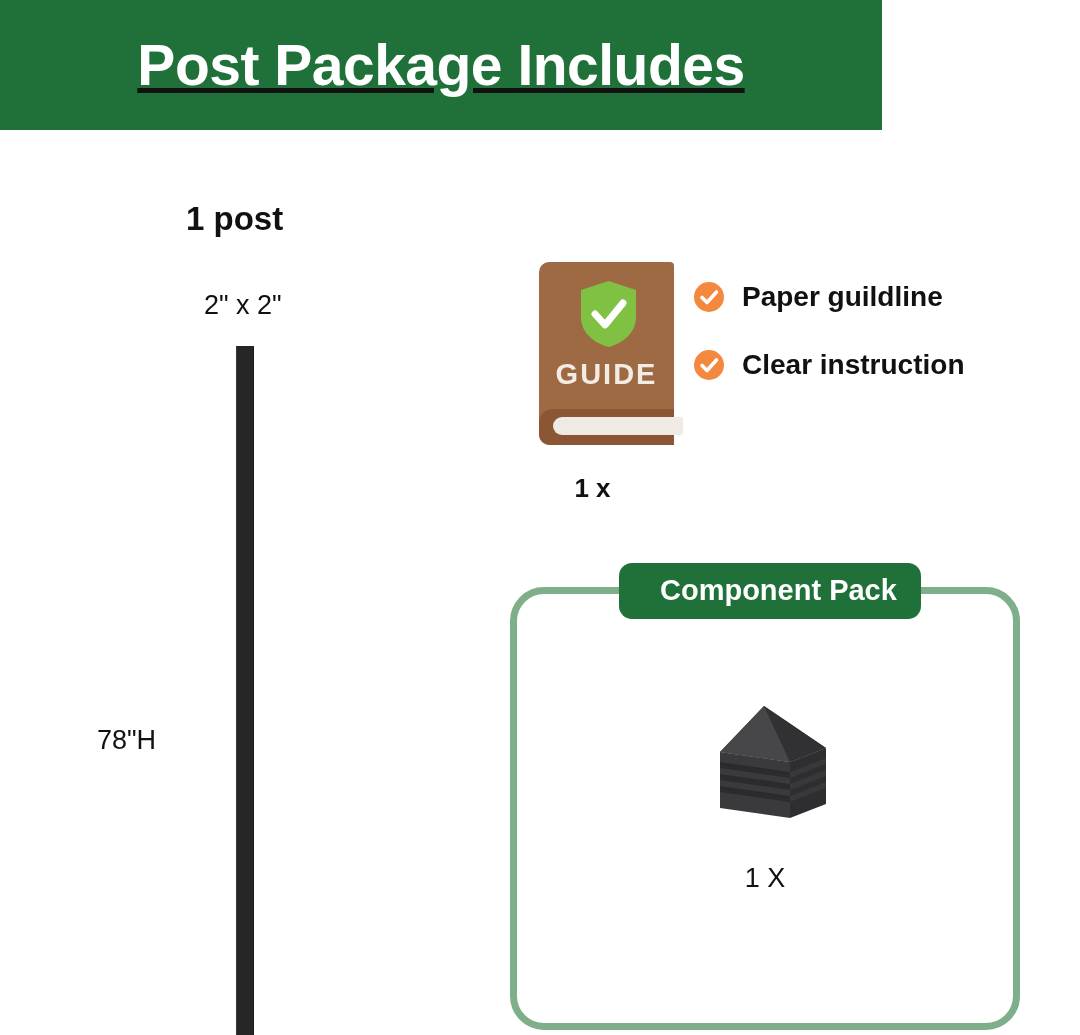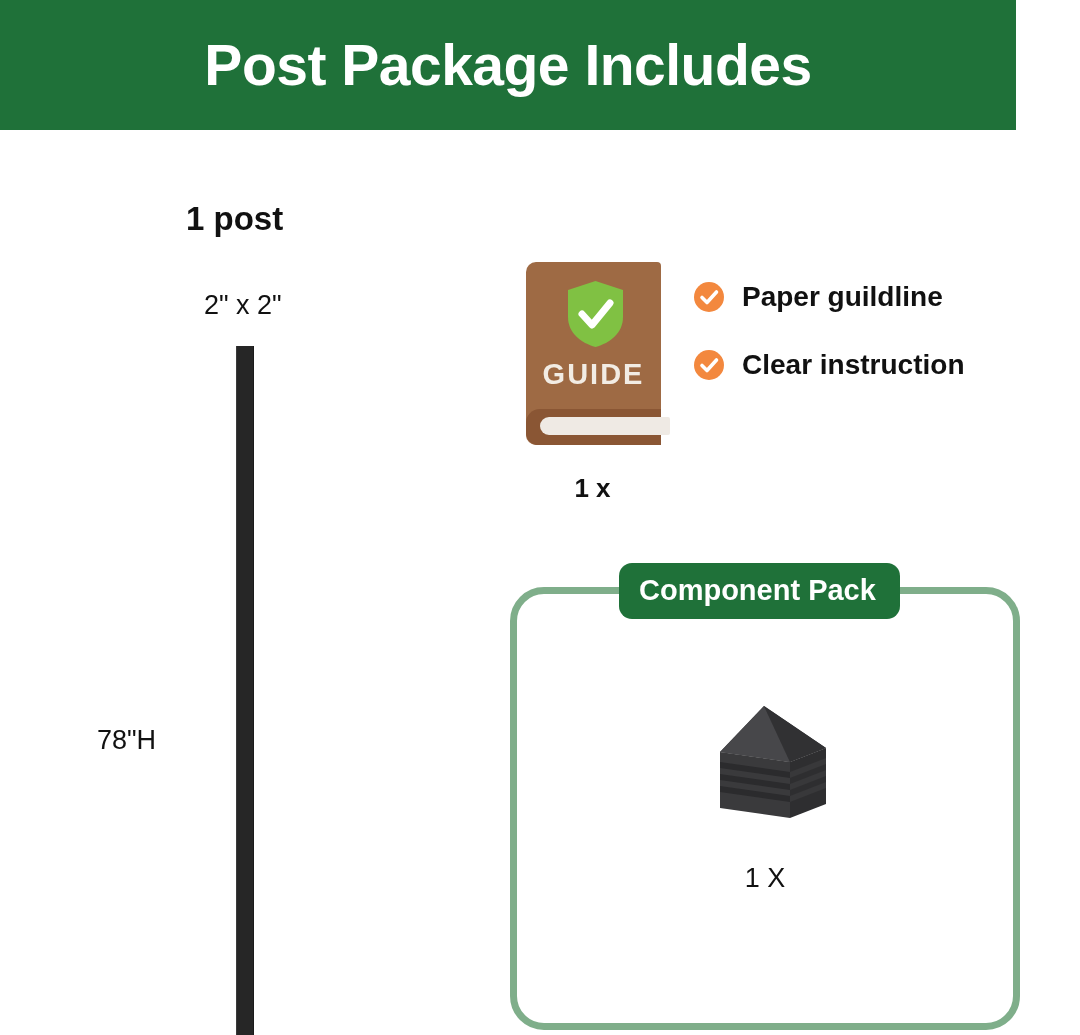--- a/index.html
+++ b/index.html
@@ -14,26 +14,27 @@
     overflow: hidden;
     font-family: "Liberation Sans", sans-serif;
     color: #111111;
   }
 
   
   #header-banner {
     position: absolute;
     left: 0;
     top: 0;
-    width: 1016px;
+    width: 882px;
     height: 130px;
     background: #1f7139;
     display: flex;
     align-items: center;
     justify-content: center;
+    text-decoration: underline;
   }
   #header-title {
     color: #ffffff;
     font-size: 57px;
     font-weight: bold;
     letter-spacing: -0.5px;
     line-height: 1;
     white-space: nowrap;
   }
 
@@ -81,21 +82,21 @@
     height: 835px;
     background: #262626;
     border-left: 1px solid #3a3a3a;
     border-right: 1px solid #1a1a1a;
     box-sizing: border-box;
   }
 
   
   #guide-block {
     position: absolute;
-    left: 526px;
+    left: 539px;
     top: 262px;
     width: 135px;
     height: 183px;
   }
   .book-cover {
     position: absolute;
     left: 0;
     top: 0;
     width: 135px;
     height: 183px;
@@ -194,21 +195,21 @@
     background: transparent;
   }
   #component-pack-badge {
     position: absolute;
     left: 619px;
     top: 563px;
     background: #1f7139;
     color: #ffffff;
     font-size: 29px;
     font-weight: bold;
-    padding: 13px 24px 14px 20px;
+    padding: 13px 24px 14px 41px;
     border-radius: 13px;
     line-height: 1;
     white-space: nowrap;
   }
   #post-cap {
     position: absolute;
     left: 702px;
     top: 700px;
     width: 130px;
     height: 125px;

